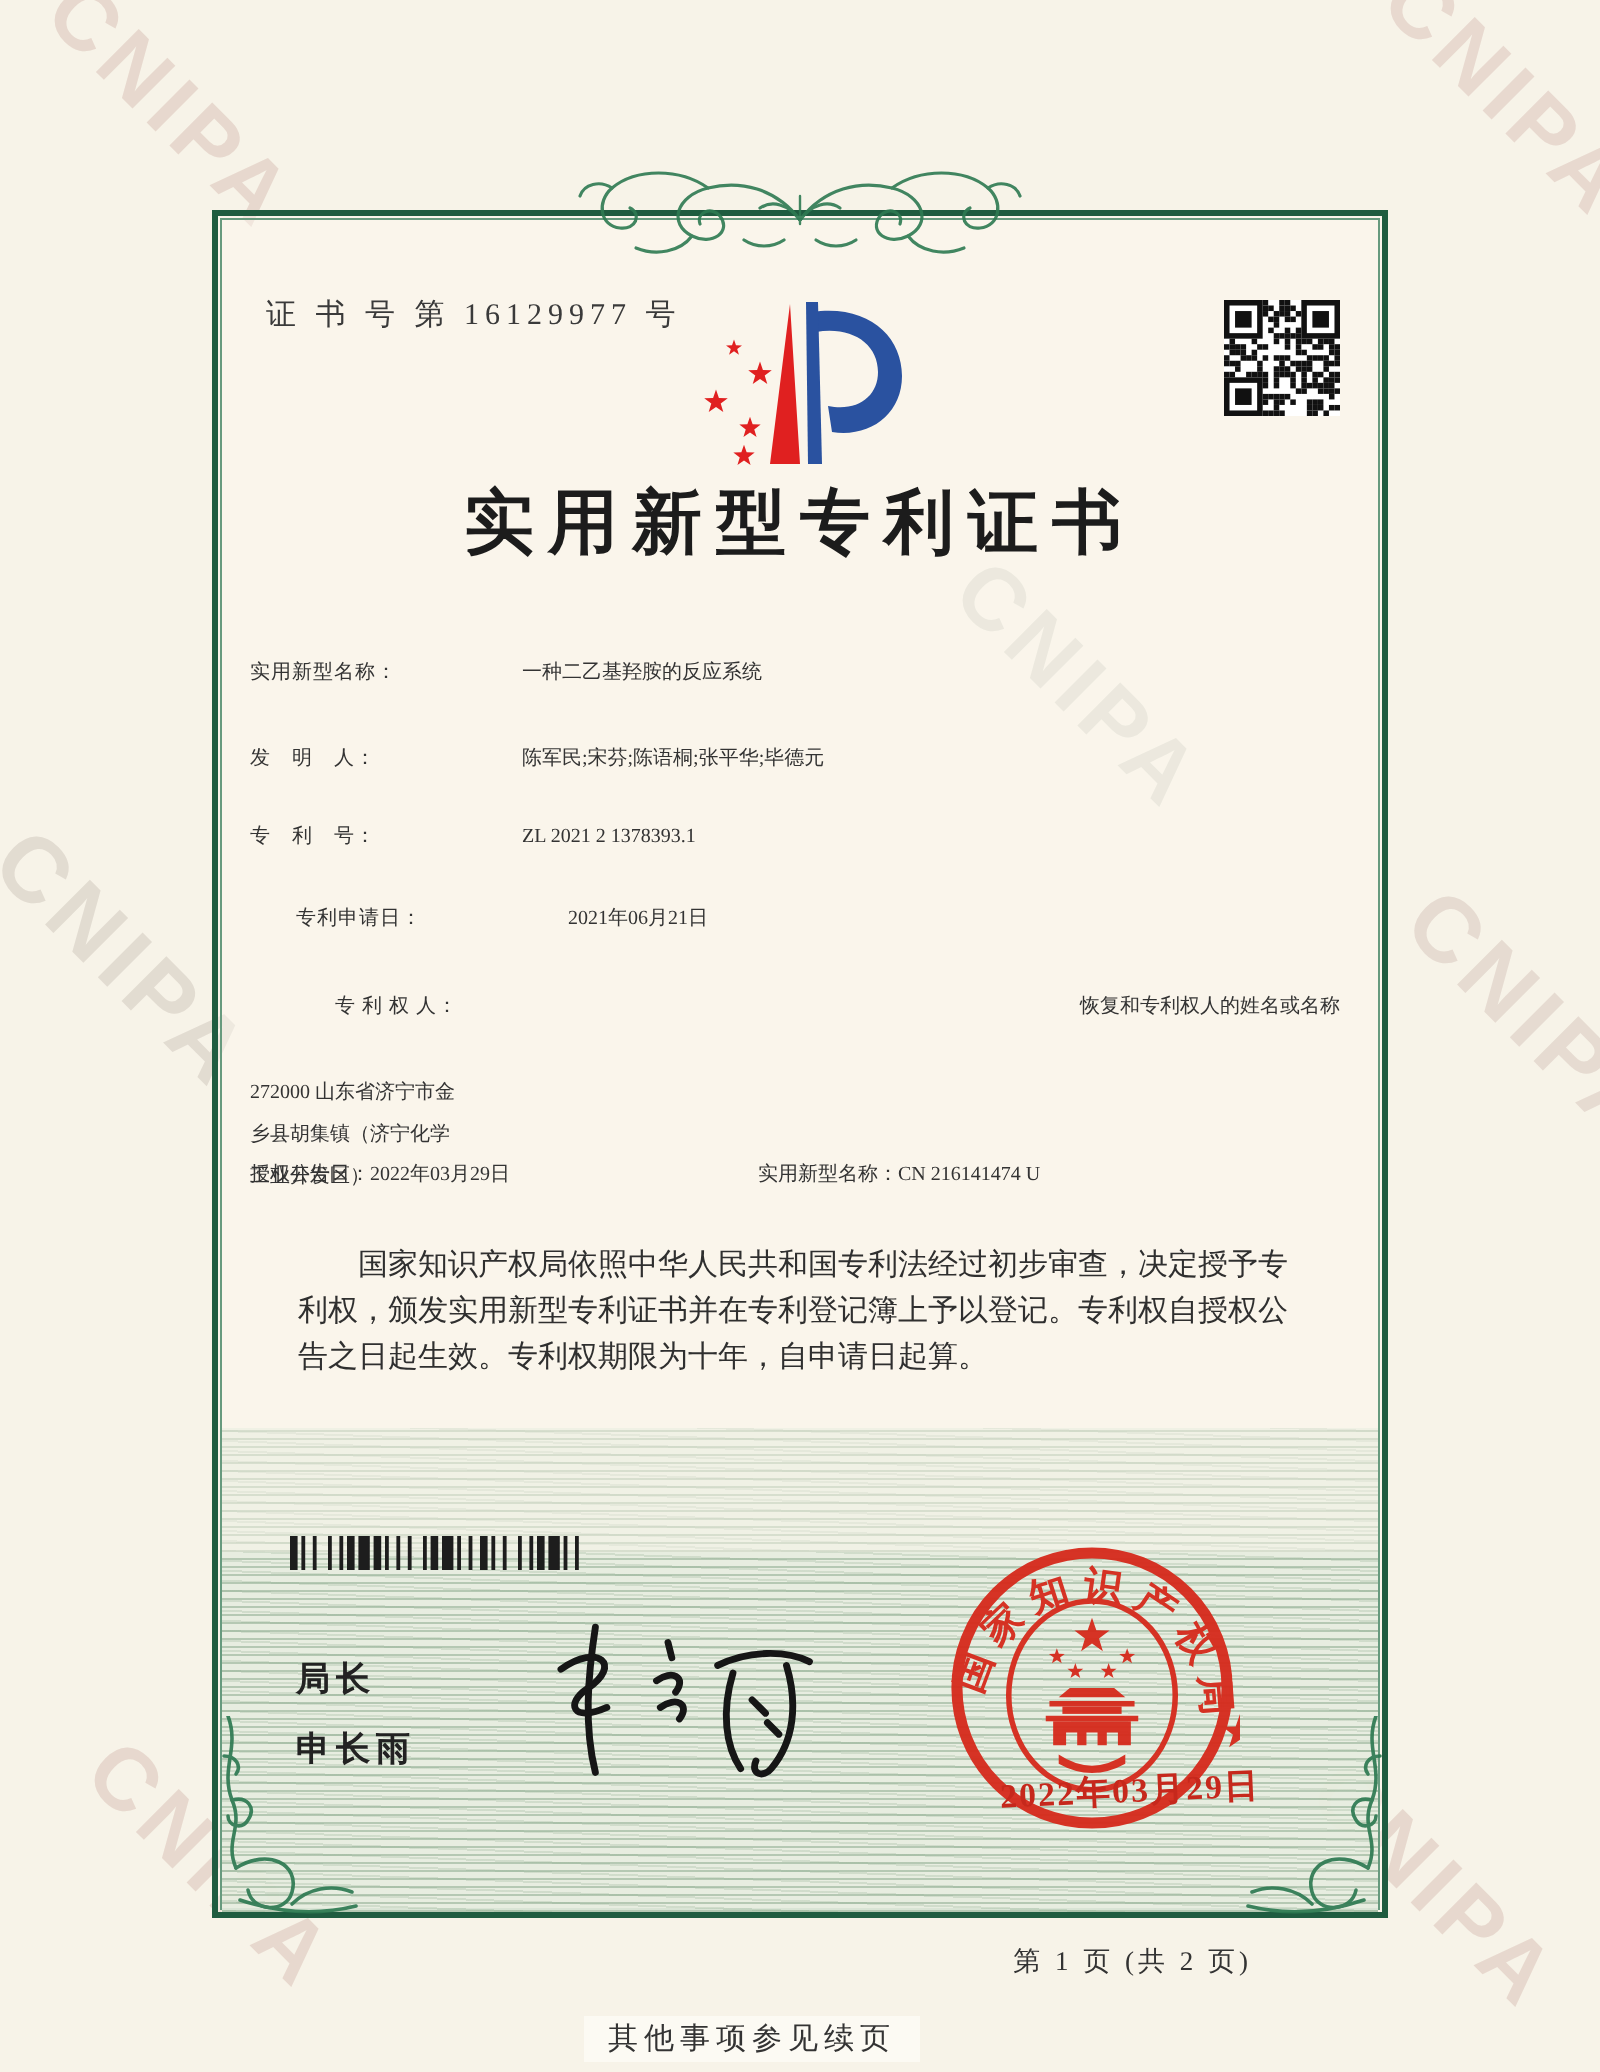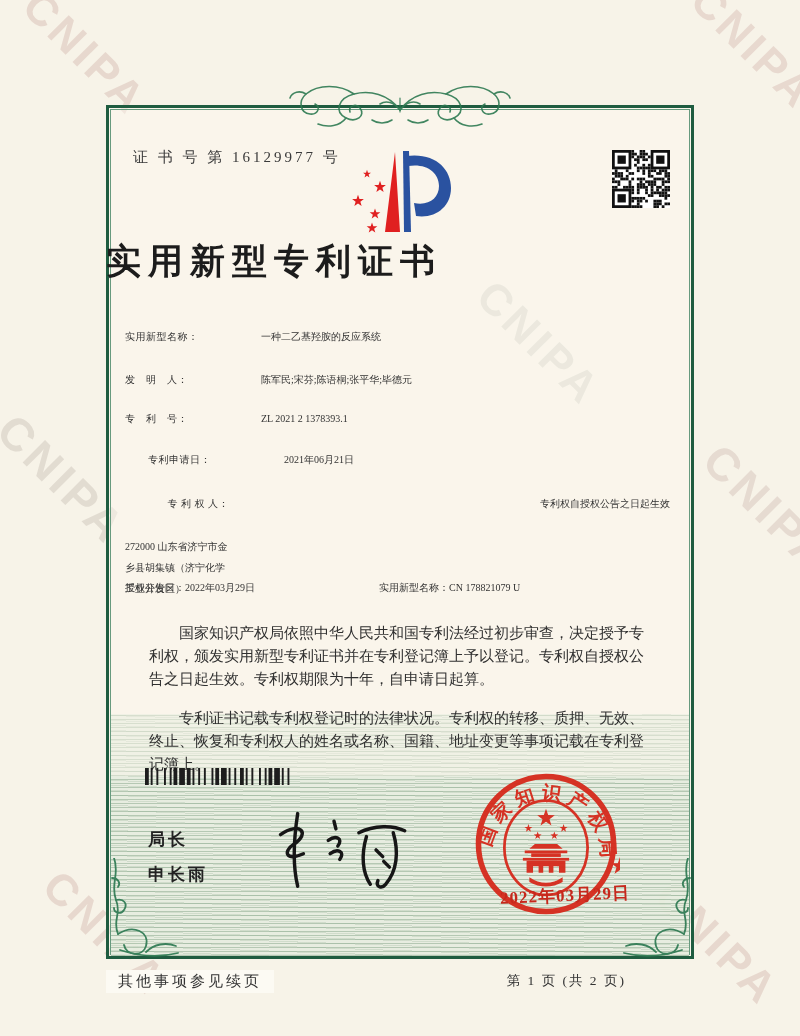--- a/index.html
+++ b/index.html
@@ -27,42 +27,42 @@
   .band-strong{top:776px;height:180px;opacity:.9;}
   
   .orn{position:absolute;z-index:4;pointer-events:none;}
   .orn-top{left:288px;top:80px;}
   .orn-bl{left:106px;top:858px;}
   .orn-br{left:618px;top:858px;transform:scaleX(-1);}
   
   .cert-no{position:absolute;left:133px;top:148px;font-size:15px;letter-spacing:3px;color:#3a3a3a;z-index:5;}
   .logo{position:absolute;left:338px;top:146px;z-index:5;}
   .qr{position:absolute;left:612px;top:150px;z-index:5;}
-  .title{position:absolute;left:106px;top:238px;width:588px;text-align:left;font-size:35px;font-weight:bold;
+  .title{position:absolute;left:106px;top:238px;width:588px;text-align:center;font-size:35px;font-weight:bold;
          letter-spacing:7px;color:#1c1c1c;z-index:5;}
   .field-row{position:absolute;left:125px;width:545px;display:grid;grid-template-columns:104px 1fr;
              font-size:10px;line-height:21px;color:#333;z-index:5;gap:32px;}
   .field-row .lab{white-space:nowrap;letter-spacing:.5px;}
   .fr1{top:326px;} .fr2{top:369px;} .fr3{top:408px;} .fr4{top:449px;margin-left:23px;} .fr5{top:493px;text-align:right;} .fr6{top:536px;}
   .fr6 .val{max-width:392px;}
   .fr7{top:577px;display:block;height:22px;}
   .fr7 .pair{position:absolute;top:0;white-space:nowrap;}
   .fr7 .pair1{left:0;} .fr7 .pair2{left:254px;}
   .paras{position:absolute;left:133px;top:606px;width:538px;z-index:5;}
   .paras p{margin:16px;text-indent:2em;font-size:15px;line-height:23px;color:#2f2f2f;}
   .barcode{position:absolute;left:145px;top:768px;z-index:5;}
   .officer{position:absolute;left:148px;top:822px;z-index:5;font-family:"Liberation Sans","DejaVu Sans",sans-serif;
            font-size:17px;font-weight:600;color:#222;letter-spacing:3px;line-height:35px;}
   .signature{position:absolute;left:248px;top:800px;z-index:6;}
   .seal{position:absolute;left:472px;top:770px;z-index:6;opacity:.94;}
   .seal-date{position:absolute;left:484px;top:884px;width:162px;text-align:center;z-index:7;
              font-size:17px;font-weight:bold;color:#c6281c;letter-spacing:1px;transform:rotate(-2.5deg);}
   .page-info{position:absolute;left:106px;top:972px;width:520px;text-align:right;font-size:13.5px;
              letter-spacing:2px;color:#333;z-index:5;}
-  .continuation{position:absolute;left:106px;top:970px;width:540px;text-align:left;z-index:5;}
+  .continuation{position:absolute;left:106px;top:1008px;width:540px;text-align:center;z-index:5;}
   .continuation span{display:inline-block;background:#fcfaf3;padding:2px 12px;font-size:15px;
                      letter-spacing:3px;color:#333;}
 </style>
 </head>
 <body>
 
 <div class="page">
 
   <div class="wm wm1">CNIPA</div>
   <div class="wm wm2">CNIPA</div>
@@ -311,37 +311,36 @@
   <div class="field-row fr3">
     <span class="lab">专　利　号：</span>
     <span class="val">ZL 2021 2 1378393.1</span>
   </div>
   <div class="field-row fr4">
     <span class="lab">专利申请日：</span>
     <span class="val">2021年06月21日</span>
   </div>
   <div class="field-row fr5">
     <span class="lab">专 利 权 人：</span>
-    <span class="val">专利权自授权公告之日起生效</span>
+    <span class="val">恢复和专利权人的姓名或名称</span>
   </div>
   <div class="field-row fr6">
     <span class="val">272000 山东省济宁市金乡县胡集镇（济宁化学工业开发区）</span>
   </div>
   <div class="field-row fr7">
     <span class="pair pair1">
       <span>授权公告日：</span><span>2022年03月29日</span>
     </span>
     <span class="pair pair2">
-      <span>实用新型名称：</span><span>CN 178821079 U</span>
+      <span>实用新型名称：</span><span>CN 216141474 U</span>
     </span>
   </div>
 
   <div class="paras">
     <p>国家知识产权局依照中华人民共和国专利法经过初步审查，决定授予专利权，颁发实用新型专利证书并在专利登记簿上予以登记。专利权自授权公告之日起生效。专利权期限为十年，自申请日起算。</p>
-    <p>专利证书记载专利权登记时的法律状况。专利权的转移、质押、无效、终止、恢复和专利权人的姓名或名称、国籍、地址变更等事项记载在专利登记簿上。</p>
   </div>
 
   <svg class="barcode" width="186" height="18" viewBox="0 0 186 18">
       <rect x="0.0" y="0" width="3.8" height="17" fill="#1d1d1d"></rect>
       <rect x="5.7" y="0" width="1.9" height="17" fill="#1d1d1d"></rect>
       <rect x="11.4" y="0" width="1.9" height="17" fill="#1d1d1d"></rect>
       <rect x="19.0" y="0" width="1.9" height="17" fill="#1d1d1d"></rect>
       <rect x="24.7" y="0" width="1.9" height="17" fill="#1d1d1d"></rect>
       <rect x="28.5" y="0" width="3.8" height="17" fill="#1d1d1d"></rect>
       <rect x="34.2" y="0" width="5.7" height="17" fill="#1d1d1d"></rect>

